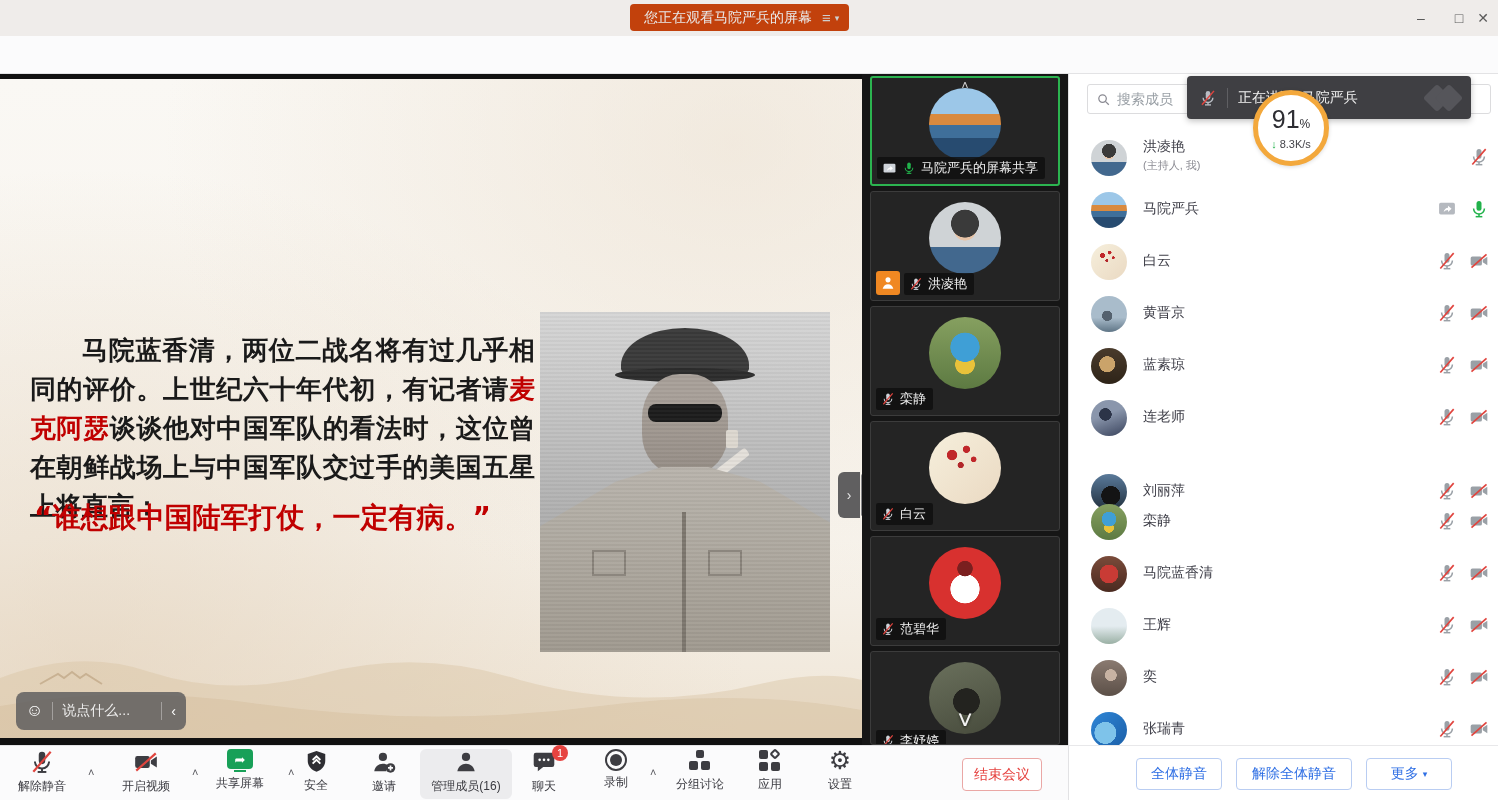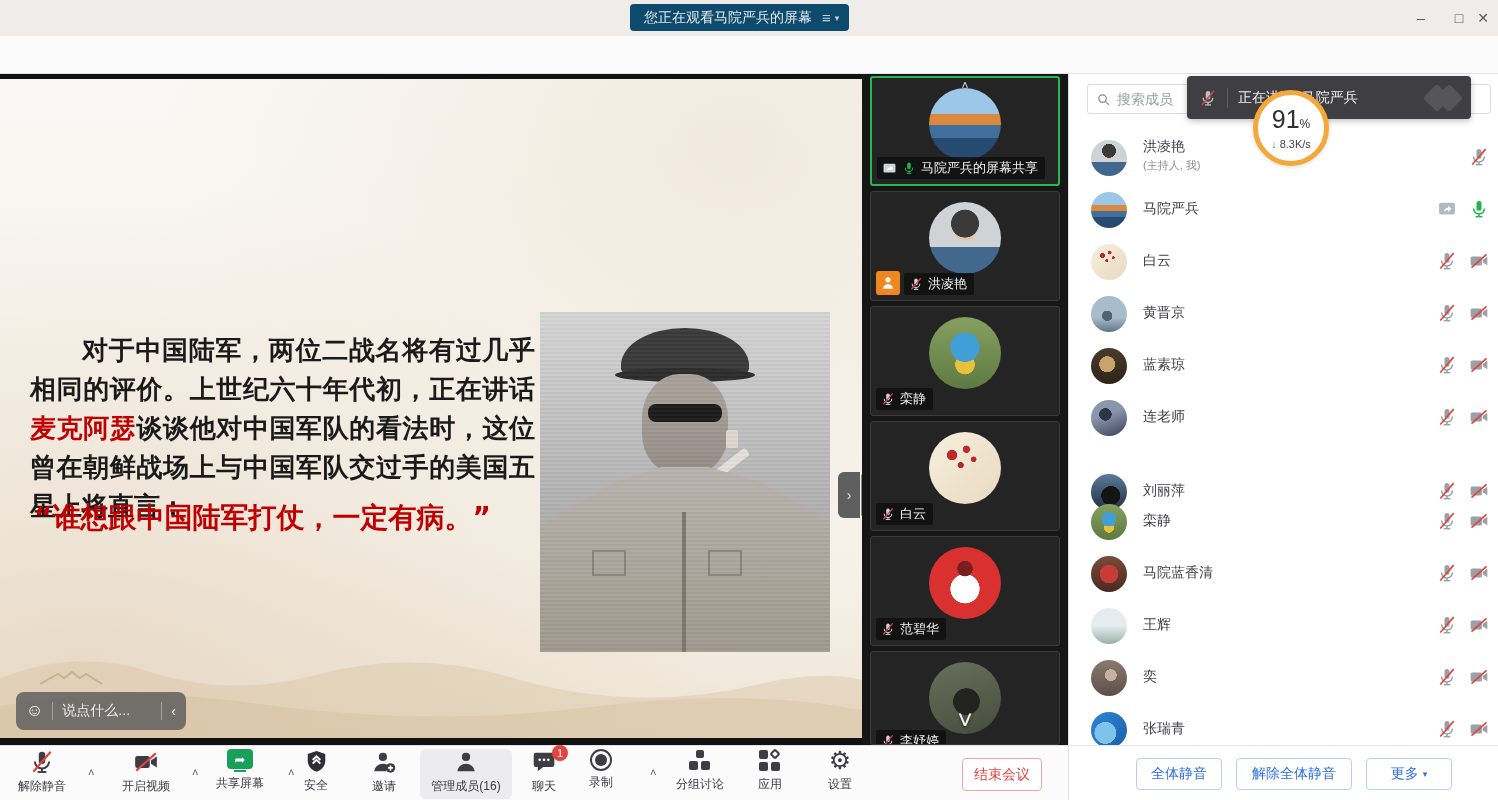--- a/index.html
+++ b/index.html
@@ -2,21 +2,21 @@
 <html><head>
 <meta charset="utf-8">
 <style>
   * { margin:0; padding:0; box-sizing:border-box; }
   html,body { width:1498px; height:800px; overflow:hidden; font-family:"Liberation Sans",sans-serif; background:#fff; }
   #app { position:relative; width:1498px; height:800px; background:#fff; }
   .abs { position:absolute; }
 
   
   .titlebar { left:0; top:0; width:1498px; height:36px; background:#efecea; }
-  .title-pill { left:630px; top:4px; height:27px; padding:0 10px 0 14px; background:#0c4a6e; border-radius:4px; display:flex; align-items:center; gap:10px; }
+  .title-pill { left:630px; top:4px; height:27px; padding:0 10px 0 14px; background:#c2410c; border-radius:4px; display:flex; align-items:center; gap:10px; }
   .title-pill .t { color:#e9e9e9; font-size:14px; white-space:nowrap; }
   .title-pill .m { color:#cfcfcf; font-size:15px; }
   .title-pill .c { color:#cfcfcf; font-size:9px; margin-left:-6px; }
   .winbtn { top:6px; width:30px; height:24px; text-align:center; line-height:24px; color:#5a5a5a; font-size:14px; }
 
   
   .topbar { left:0; top:36px; width:1498px; height:38px; background:#fbfbfc; border-bottom:1px solid #e3e3e5; }
   .tbtn { top:41px; height:28px; border-radius:4px; display:flex; align-items:center; justify-content:center; background:#f1f1f3; }
   .info-c { width:20px; height:20px; border-radius:50%; background:#6b6b74; color:#fff; font-size:12px; font-weight:bold; text-align:center; line-height:20px; font-family:"Liberation Serif",serif; }
   .sigbars { display:flex; align-items:flex-end; gap:2px; height:14px; }
@@ -311,21 +311,21 @@
     <div class="abs hamb" style="left:1482px; top:47px">≡</div>
   </div>
 
   <div class="abs stage">
     <div class="abs slide">
       <svg class="abs wallband" viewBox="0 0 862 150" preserveAspectRatio="none">
         <path d="M0 150 L0 90 Q80 60 150 84 Q230 110 320 86 Q420 60 520 92 Q640 125 760 96 Q820 82 862 92 L862 150 Z" fill="#d9c3a3" opacity="0.7"></path>
         <path d="M0 150 L0 118 Q120 96 260 116 Q430 140 600 118 Q740 100 862 122 L862 150 Z" fill="#cbb08a" opacity="0.6"></path>
         <path d="M40 96 l18 -10 6 4 8 -6 8 6 6 -4 16 10" fill="none" stroke="#a98a60" stroke-width="2" opacity="0.8"></path>
       </svg>
-      <p class="abs slide-par"><span>对于中国陆军，两位二战名将有过几乎相同的评价。上世纪六十年代初，正在讲话</span><span class="red">麦克阿瑟</span><span>谈谈他对中国军队的看法时，这位曾在朝鲜战场上与中国军队交过手的美国五星上将直言：</span></p>
+      <p class="abs slide-par"><span>马院蓝香清，两位二战名将有过几乎相同的评价。上世纪六十年代初，有记者请</span><span class="red">麦克阿瑟</span><span>谈谈他对中国军队的看法时，这位曾在朝鲜战场上与中国军队交过手的美国五星上将直言：</span></p>
       <div class="abs slide-quote">“谁想跟中国陆军打仗，一定有病。”</div>
       <div class="abs photo">
         <div class="ph-cap"></div>
         <div class="ph-brim"></div>
         <div class="ph-face"></div>
         <div class="ph-glass"></div>
         <div class="ph-pipe2"></div>
         <div class="ph-pipe"></div>
         <div class="ph-body"></div>
         <div class="ph-line"></div>
@@ -628,21 +628,21 @@
         </svg>
       <span class="lbl">管理成员(16)</span>
     </div>
     <div class="tb-item" style="left:502px">
       <span class="badge">1</span>
       <svg class="ic" width="26" height="26" viewBox="0 0 24 24" style="color:#3d3d42">
           <use href="#i-chat"></use>
         </svg>
       <span class="lbl">聊天</span>
     </div>
-    <div class="tb-item" style="left:559px">
+    <div class="tb-item" style="left:574px">
       <span class="recicon">
           <i></i>
         </span>
       <span class="lbl">录制</span>
     </div>
     <span class="abs tb-chev" style="left:650px">˄</span>
     <div class="tb-item" style="left:658px">
       <span class="sq3">
         <i style="left:8px;top:1px;width:8px;height:8px"></i>
         <i style="left:1px;top:12px;width:9px;height:9px"></i>

